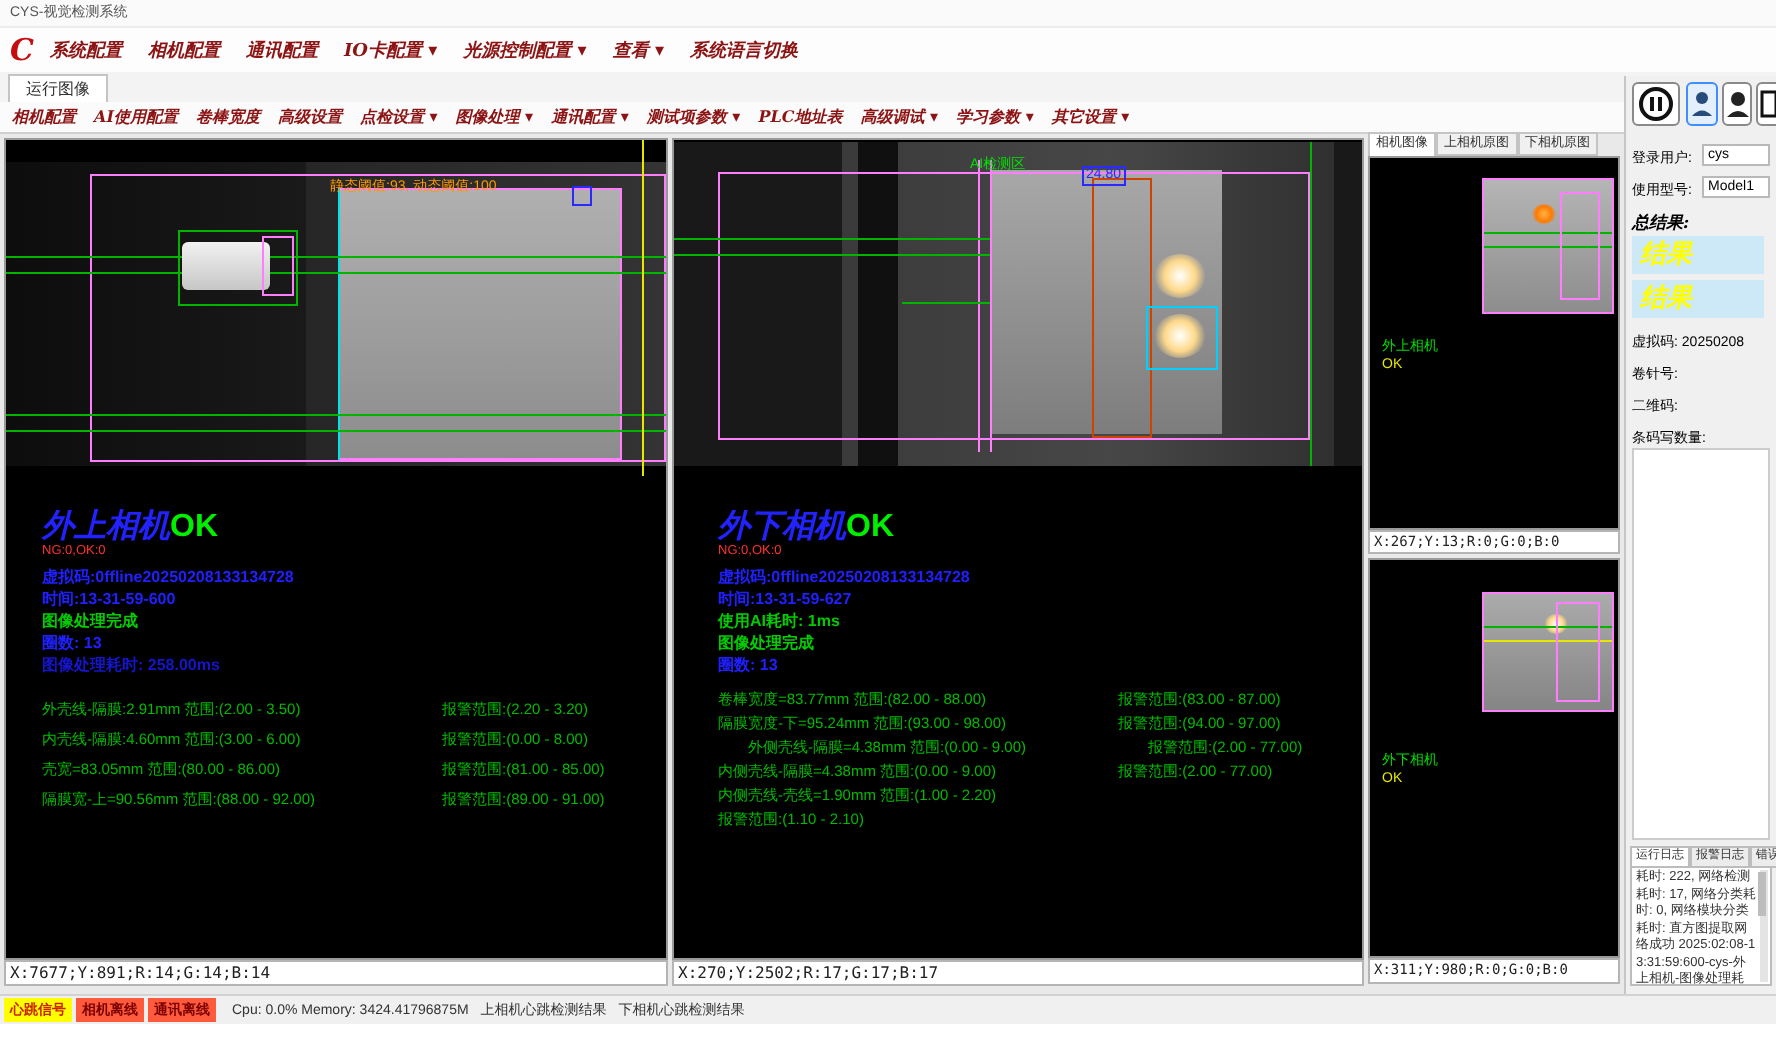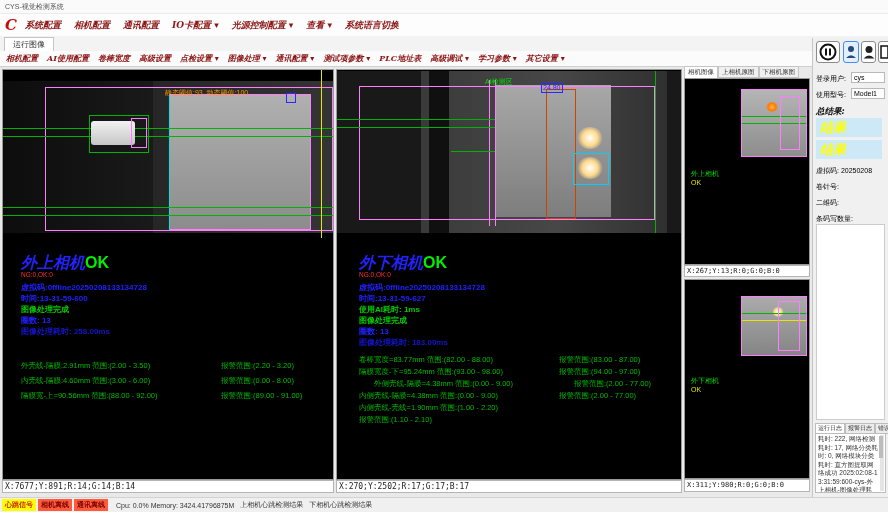--- a/index.html
+++ b/index.html
@@ -35,21 +35,21 @@
   .ovgreen{position:absolute;color:#00e000;font-size:7px;white-space:nowrap;}
   .bluetag{position:absolute;color:#2a2aff;border:1px solid #2a2aff;font-size:7px;line-height:8px;padding:0 1px;}
   
   .caminfo{position:absolute;width:312px;}
   .camtitle{font-family:"DejaVu Serif",serif;font-style:italic;font-weight:bold;
             font-size:16px;color:#2222ff;line-height:17px;white-space:nowrap;}
   .camok{font-family:"Liberation Sans",sans-serif;font-style:normal;color:#00ee00;font-size:16px;font-weight:bold;}
   .camsub{color:#ff3030;font-size:6.5px;line-height:8px;}
   .iline{font-size:8px;font-weight:bold;line-height:11px;white-space:nowrap;}
   .c-blue{color:#2020ff;} .c-dblue{color:#1515cc;} .c-green{color:#00cc00;}
-  .mrows{margin-top:21px;}
+  .mrows{margin-top:9px;}
   .mrow{display:flex;color:#00bb00;font-size:7.5px;white-space:nowrap;}
   .mname{width:200px;}
   
   .thumbtabs{display:flex;}
   .ttab{font-size:6.5px;color:#333;background:#f0f0f0;border:1px solid #c4c4c4;padding:0px 3px;
         line-height:10px;white-space:nowrap;}
   .ttab.active{background:#fff;border-bottom:none;}
   .tgreen{color:#00dd00;font-size:7px;line-height:9px;white-space:nowrap;}
   .tyellow{color:#e8e800;font-size:7px;line-height:9px;white-space:nowrap;}
   
@@ -155,20 +155,24 @@
       <div class="mrows">
         <div class="mrow" style="line-height:15px;">
             <span class="mname">外壳线-隔膜:2.91mm 范围:(2.00 - 3.50)</span>
             <span>报警范围:(2.20 - 3.20)</span>
           </div>
         <div class="mrow" style="line-height:15px;">
             <span class="mname">内壳线-隔膜:4.60mm 范围:(3.00 - 6.00)</span>
             <span>报警范围:(0.00 - 8.00)</span>
           </div>
         <div class="mrow" style="line-height:15px;">
+            <span class="mname">壳宽=83.05mm 范围:(80.00 - 86.00)</span>
+            <span>报警范围:(81.00 - 85.00)</span>
+          </div>
+        <div class="mrow" style="line-height:15px;">
             <span class="mname">隔膜宽-上=90.56mm 范围:(88.00 - 92.00)</span>
             <span>报警范围:(89.00 - 91.00)</span>
           </div>
       </div>
     </div>
   </div>
   <div class="abs strip" style="left:2px;top:480px;width:332px;height:13px;">X:7677;Y:891;R:14;G:14;B:14</div>
 
   <div class="abs campanel" style="left:336px;top:69px;width:346px;height:411px;padding-left:48px;">
     <div class="photo" style="left:0;top:1px;width:346px;height:162px;background:#191919;">
@@ -192,21 +196,20 @@
 
     <div class="caminfo" style="left:22px;top:184px;">
       <div class="camtitle"><span>外下相机</span><span class="camok">OK</span></div>
       <div class="camsub">NG:0,OK:0</div>
       <div style="height:3px;"></div>
       <div class="iline c-blue">虚拟码:0ffline20250208133134728</div>
       <div class="iline c-blue">时间:13-31-59-627</div>
       <div class="iline c-green">使用AI耗时: 1ms</div>
       <div class="iline c-green">图像处理完成</div>
       <div class="iline c-blue">圈数: 13</div>
-      <div class="iline c-dblue">图像处理耗时: 183.00ms</div>
       <div class="mrows" style="margin-top:6px;">
         <div class="mrow" style="line-height:12px;">
             <span class="mname">卷棒宽度=83.77mm 范围:(82.00 - 88.00)</span>
             <span>报警范围:(83.00 - 87.00)</span>
           </div>
         <div class="mrow" style="line-height:12px;">
             <span class="mname">隔膜宽度-下=95.24mm 范围:(93.00 - 98.00)</span>
             <span>报警范围:(94.00 - 97.00)</span>
           </div>
         <div class="mrow" style="line-height:12px;margin-left:15px;">

